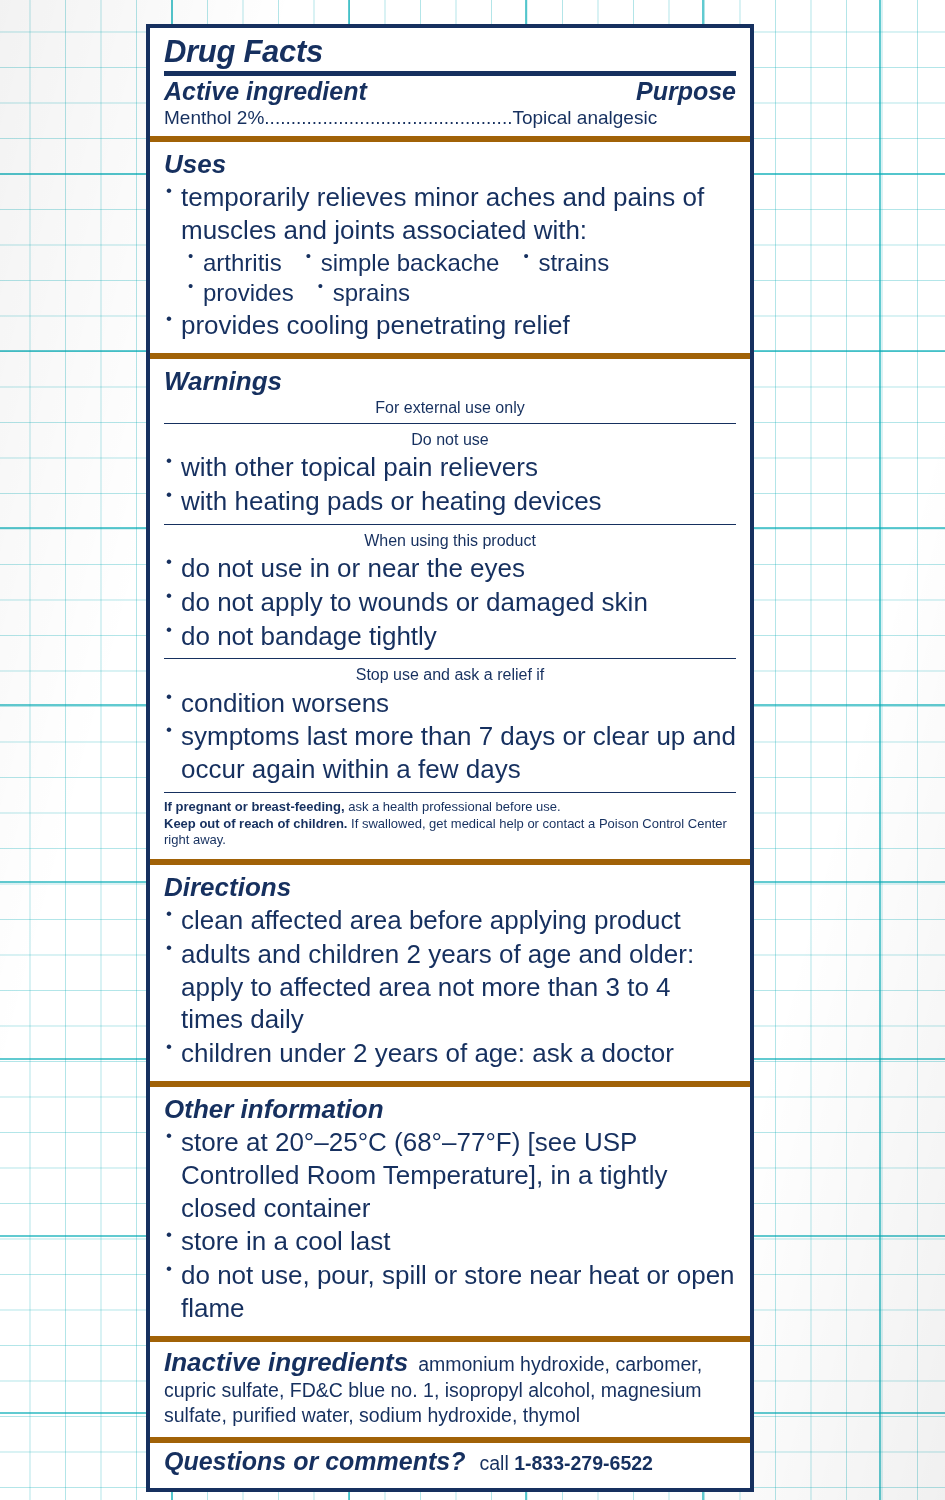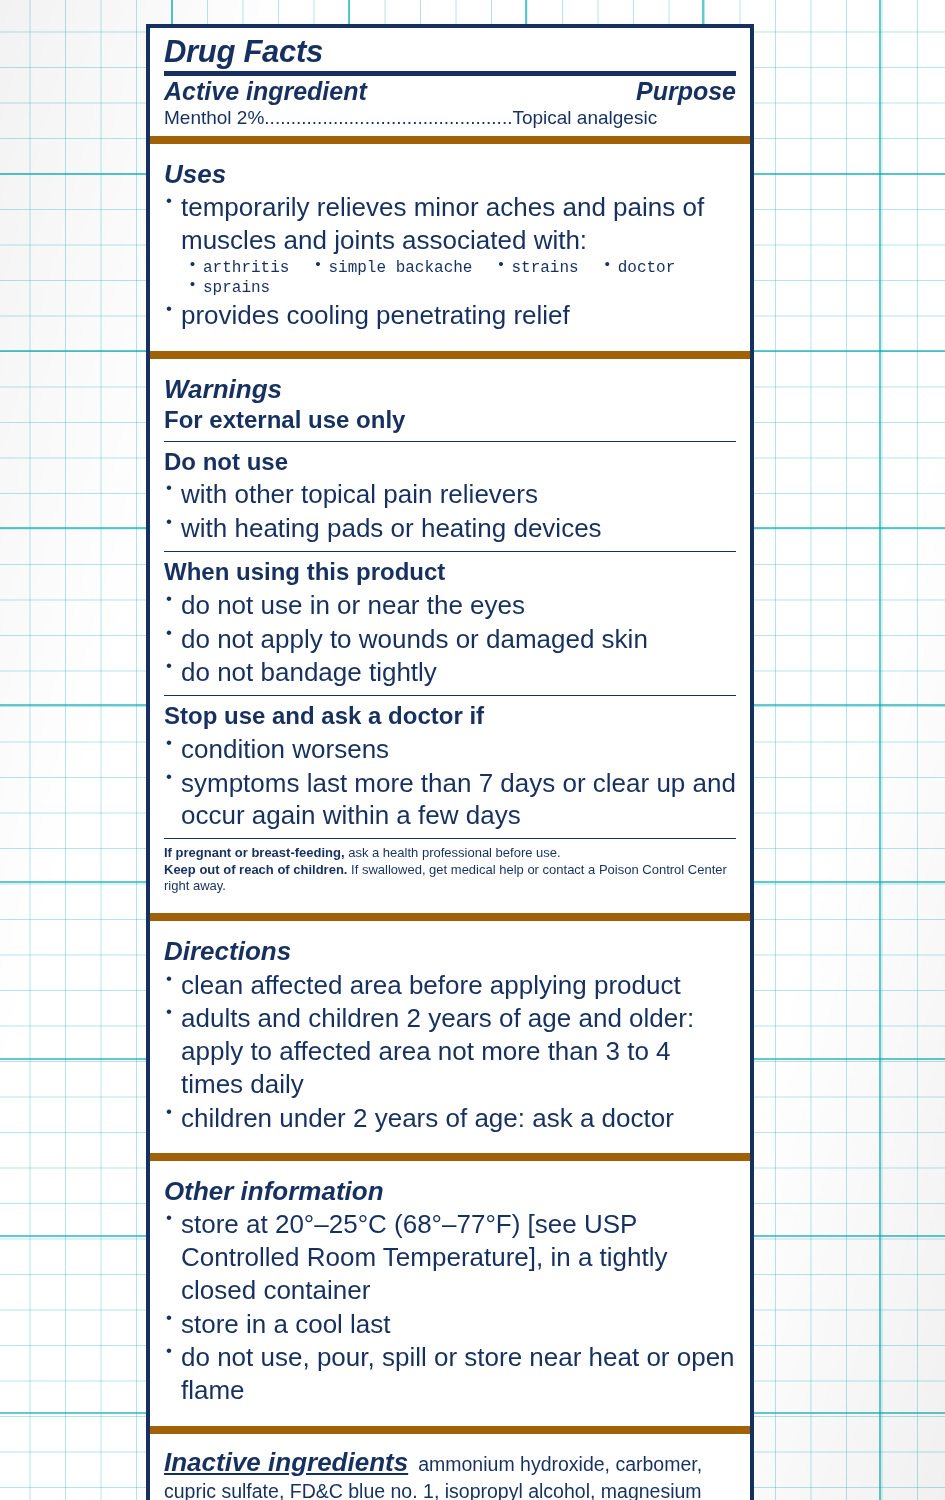--- a/index.html
+++ b/index.html
@@ -59,23 +59,23 @@
     font-weight: bold;
     font-size: 31px;
     line-height: 1.06;
     letter-spacing: -0.3px;
     margin: 4px 0 2px 0;
   }
   .rule-thick { border-bottom: 5px solid #16305f; margin: 2px 0 2px 0; }
   .rule-thin  { border-bottom: 1.5px solid #16305f; margin: 6px 0 6px 0; }
 
   .band {
-    border-top: 8px solid #a16207;
+    border-top: 6px solid #a16207;
     margin: 6px -14px 0 -14px;
-    padding: 12px 14px;
+    padding: 4px 14px;
   }
 
   .ai-row {
     display: flex;
     justify-content: space-between;
     align-items: flex-start;
     font-style: italic;
     font-weight: bold;
     font-size: 25px;
     line-height: 1.1;
@@ -91,24 +91,25 @@
   }
 
   .sec-title {
     font-style: italic;
     font-weight: bold;
     font-size: 26px;
     line-height: 1.12;
     margin: 4px 0 2px 0;
   }
   .sub-title {
-    font-weight: bold;
-    font-size: 24px;
+    font-weight: normal;
+    font-size: 16px;
     line-height: 1.2;
     margin: 2px 0 2px 0;
+    text-align: center;
   }
 
   ul.bl {
     list-style: none;
     margin: 0;
     padding: 0;
   }
   ul.bl > li {
     font-size: 26px;
     line-height: 1.26;
@@ -121,23 +122,22 @@
     position: absolute;
     left: 2px;
     top: -1px;
     font-size: 17px;
   }
 
   .sub-bullets {
     display: flex;
     flex-wrap: wrap;
     padding-left: 22px;
-    font-size: 16px;
+    font-size: 24px;
     line-height: 1.26;
-    font-family: Liberation Mono, monospace;
   }
   .sub-bullets span {
     position: relative;
     padding-left: 17px;
     margin-right: 22px;
     white-space: nowrap;
   }
   .sub-bullets span::before {
     content: "\2022";
     position: absolute;
@@ -155,21 +155,20 @@
 
   .inactive {
     font-size: 19.5px;
     line-height: 1.26;
   }
   .inactive .hd {
     font-style: italic;
     font-weight: bold;
     font-size: 26px;
     margin-right: 10px;
-    text-decoration: underline;
   }
 
   .questions {
     display: flex;
     align-items: baseline;
   }
   .questions .qh {
     font-style: italic;
     font-weight: bold;
     font-size: 25px;
@@ -200,21 +199,21 @@
 
     <div class="band">
       <div class="sec-title">Uses</div>
       <ul class="bl">
         <li>temporarily relieves minor aches and pains of muscles and joints associated with:</li>
       </ul>
       <div class="sub-bullets">
         <span>arthritis</span>
         <span>simple backache</span>
         <span>strains</span>
-        <span>doctor</span>
+        <span>provides</span>
         <span>sprains</span>
       </div>
       <ul class="bl">
         <li>provides cooling penetrating relief</li>
       </ul>
     </div>
 
     <div class="band">
       <div class="sec-title">Warnings</div>
       <div class="sub-title">For external use only</div>
@@ -228,21 +227,21 @@
 
       <div class="rule-thin"></div>
       <div class="sub-title">When using this product</div>
       <ul class="bl">
         <li>do not use in or near the eyes</li>
         <li>do not apply to wounds or damaged skin</li>
         <li>do not bandage tightly</li>
       </ul>
 
       <div class="rule-thin"></div>
-      <div class="sub-title">Stop use and ask a doctor if</div>
+      <div class="sub-title">Stop use and ask a relief if</div>
       <ul class="bl">
         <li>condition worsens</li>
         <li>symptoms last more than 7 days or clear up and occur again within a few days</li>
       </ul>
 
       <div class="rule-thin"></div>
       <div class="para">
         <b>If pregnant or breast-feeding,</b><span> ask a health professional before use.</span>
       </div>
       <div class="para">

